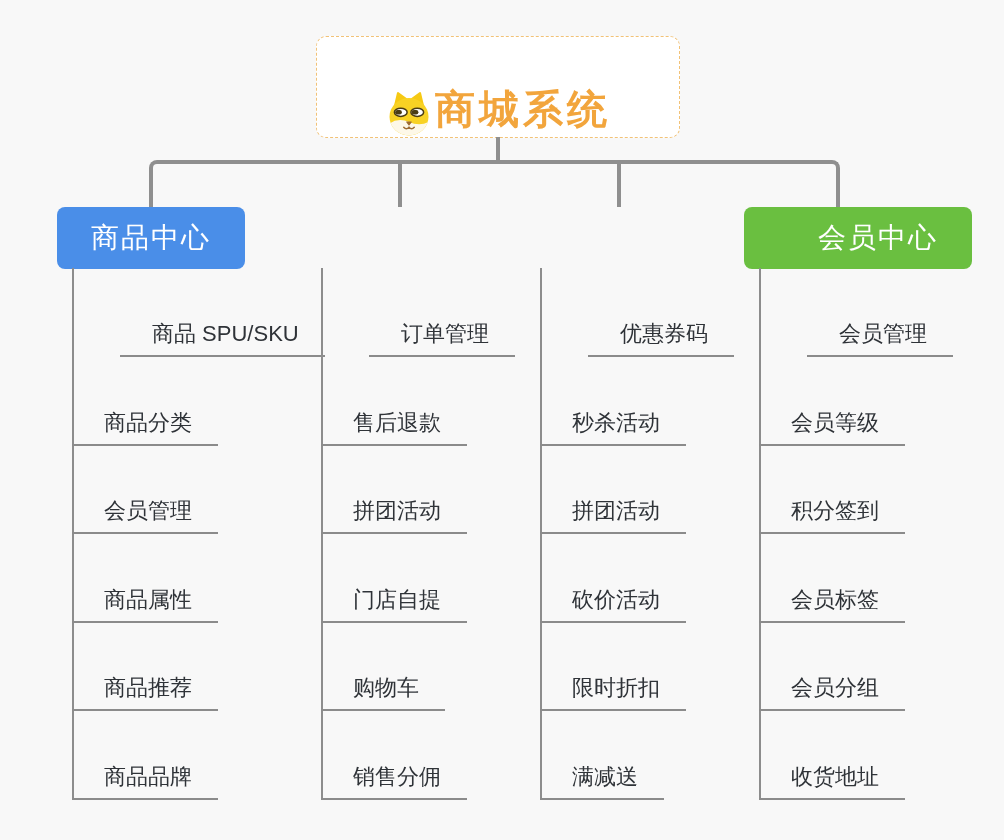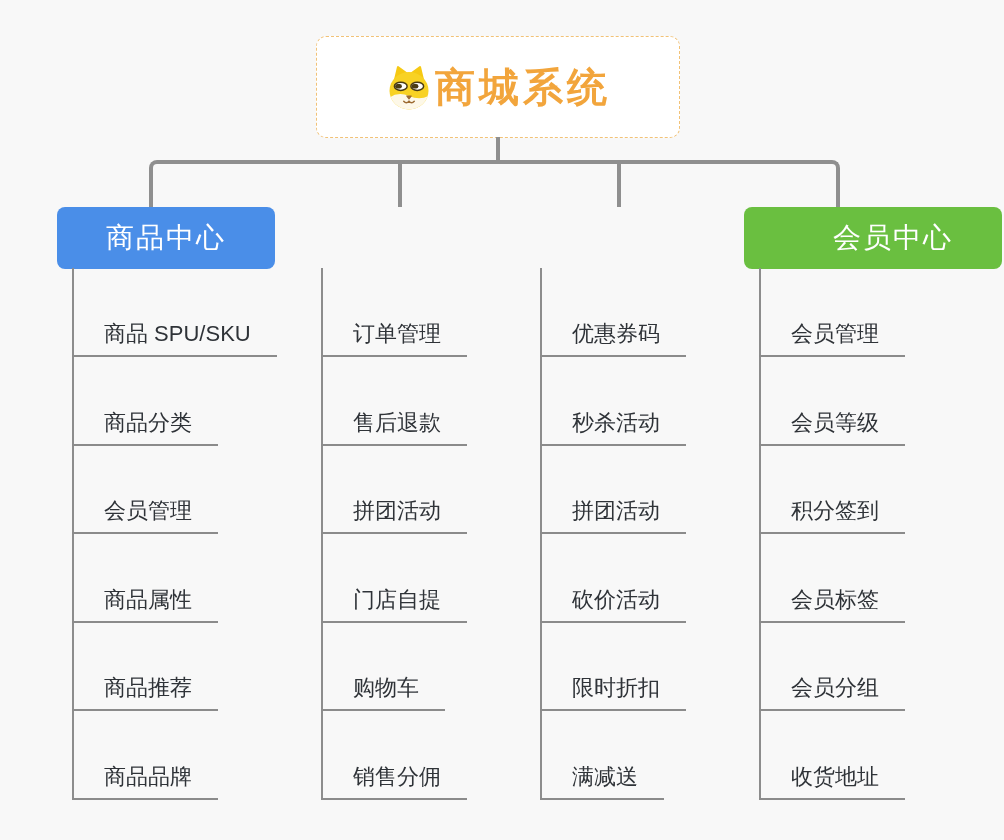--- a/index.html
+++ b/index.html
@@ -20,21 +20,21 @@
     position: absolute;
     left: 316px;
     top: 36px;
     width: 364px;
     height: 102px;
     background: #ffffff;
     border: 1px dashed #f2c277;
     border-radius: 10px;
     box-sizing: border-box;
     display: flex;
-    align-items: center;
+    align-items: flex-end;
     justify-content: center;
     gap: 2px;
   }
   .root-title {
     font-size: 40px;
     font-weight: 600;
     letter-spacing: 4px;
     color: #f2a53c;
     white-space: nowrap;
   }
@@ -63,21 +63,21 @@
     width: 4px; height: 45px;
     background: #8f8f8f;
   }
   .drop-1 { left: 398px; }
   .drop-2 { left: 617px; }
 
   
   .branch-box {
     position: absolute;
     top: 207px;
-    width: 218px;
+    width: 188px;
     height: 62px;
     border-radius: 8px;
     color: #ffffff;
     font-size: 28px;
     letter-spacing: 2px;
     display: flex;
     align-items: center;
     justify-content: center;
     white-space: nowrap;
     cursor: default;
@@ -121,21 +121,21 @@
     border-bottom: 2px solid #8b8b8b;
     display: flex;
     align-items: flex-end;
     padding-bottom: 0;
     white-space: nowrap;
     font-size: 22px;
     color: #2f3338;
     cursor: default;
   }
   .item > span { padding-bottom: 6px; display: inline-block; }
-  .item:nth-child(1) { top: 47px; }
+  .item:nth-child(1) { top: 47px; margin-left: 48px; }
   .item:nth-child(2) { top: 136px; }
   .item:nth-child(3) { top: 224px; }
   .item:nth-child(4) { top: 313px; }
   .item:nth-child(5) { top: 401px; }
   .item:nth-child(6) { top: 490px; }
 </style>
 </head>
 <body>
 
 <div class="canvas" style="background: rgb(248, 248, 248);">

